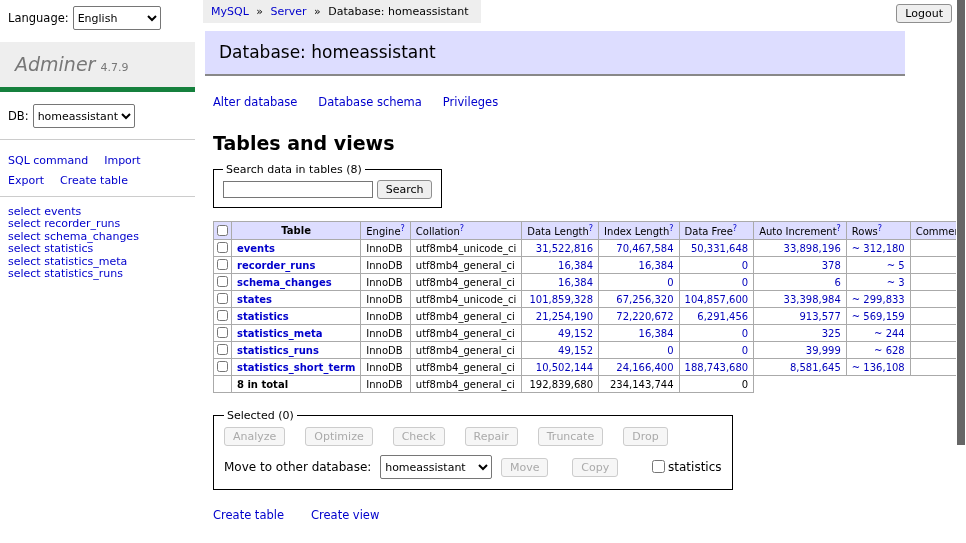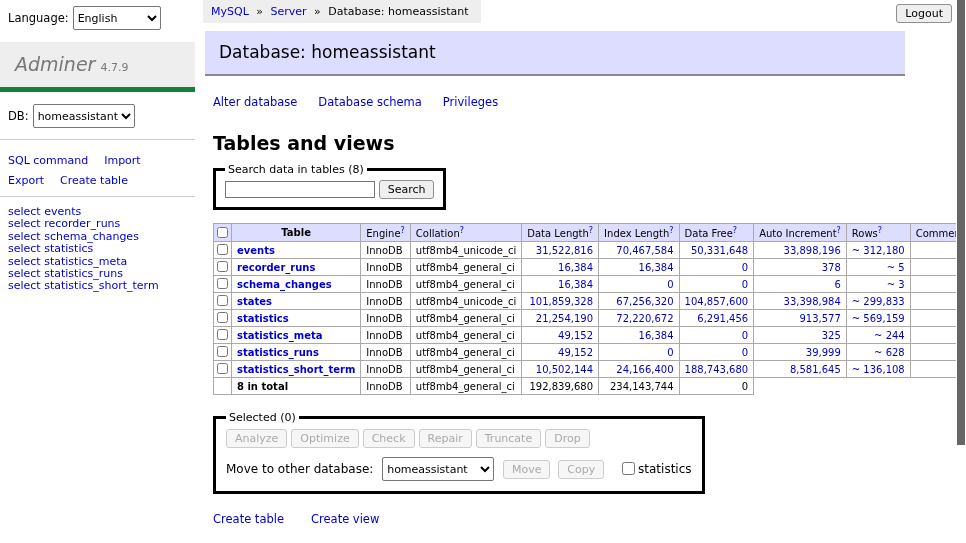--- a/index.html
+++ b/index.html
@@ -44,21 +44,21 @@
   .breadcrumb .sep { color: #000; margin: 0 4px; }
   .title-bar {
     margin-top: 8px; background: #ddddff; border-bottom: 2px solid #888;
     padding: 11px 14px 12px; font-size: 17px; font-weight: normal;
   }
   .db-links { margin-top: 19px; padding-left: 8px; font-size: 11.5px; }
   .db-links a { margin-right: 21px; }
   .section-heading { font-size: 19px; font-weight: bold; margin: 23px 0 0 8px; }
 
   fieldset {
-    display: inline-block; border: 3px solid #000000; margin: 9px 0 0 8px;
+    display: inline-block; border: 1px solid #000000; margin: 9px 0 0 8px;
     padding: 4px 9px 8px; font-size: 11.5px;
   }
   legend { padding: 0 3px; font-size: 11px; }
   .search-input { width: 150px; height: 17px; border: 1px solid #767676; font-size: 11px; font-family: inherit; padding: 0 3px; }
   .btn {
     font-family: inherit; font-size: 11px; color: #000; background: #efefef;
     border: 1px solid #8f8f8f; border-radius: 3px; padding: 1px 8px; height: 19px; cursor: pointer;
   }
   .btn-disabled { color: #aaa; background: #f6f6f6; border-color: #ccc; cursor: default; }
 
@@ -72,21 +72,21 @@
   table.db-tables .cb-cell { width: 19px; text-align: center; padding: 1px 2px; }
   table.db-tables td.num { text-align: right; color: #0000bb; }
   table.db-tables td.num-plain { text-align: right; color: #000; }
   table.db-tables td.name a { font-weight: bold; }
   sup.help { color: #0000cc; font-size: 8px; cursor: pointer; }
   table.db-tables input[type=checkbox] { width: 11px; height: 11px; margin: 1px; }
   tr.total-row td { font-weight: normal; }
   tr.total-row td.label { font-weight: bold; }
 
   .selected-fieldset { margin-top: 16px; padding: 5px 10px 10px; }
-  .selected-fieldset .btn { margin-right: 4px; }
+  .selected-fieldset .btn { margin-right: 20px; }
   .move-row { margin-top: 9px; font-size: 12px; }
   .move-row select { width: 112px; margin: 0 5px; }
   .move-row label { margin-left: 6px; }
   .move-row input[type=checkbox] { vertical-align: -2px; }
 
   .create-links { margin-top: 18px; padding-left: 8px; font-size: 11.5px; }
   .create-links a { margin-right: 27px; }
 
   
   .logout-wrap { position: absolute; right: 14px; top: 4px; }
@@ -112,21 +112,20 @@
       <div class="row"><a>Export</a><a>Create table</a></div>
     </div>
   <hr class="side-rule">
   <div class="table-list">
       <a>select events</a>
       <a>select recorder_runs</a>
       <a>select schema_changes</a>
       <a>select statistics</a>
       <a>select statistics_meta</a>
       <a>select statistics_runs</a>
-      <a>select statistics_short_term</a>
     </div>
 </div>
 
 <div class="main">
   <div class="breadcrumb"><a>MySQL</a><span class="sep"> » </span><a>Server</a><span class="sep"> » </span><span>Database: homeassistant</span></div>
 
   <h1 class="title-bar">Database: homeassistant</h1>
 
   <div class="db-links"><a>Alter database</a><a>Database schema</a><a>Privileges</a></div>
 

